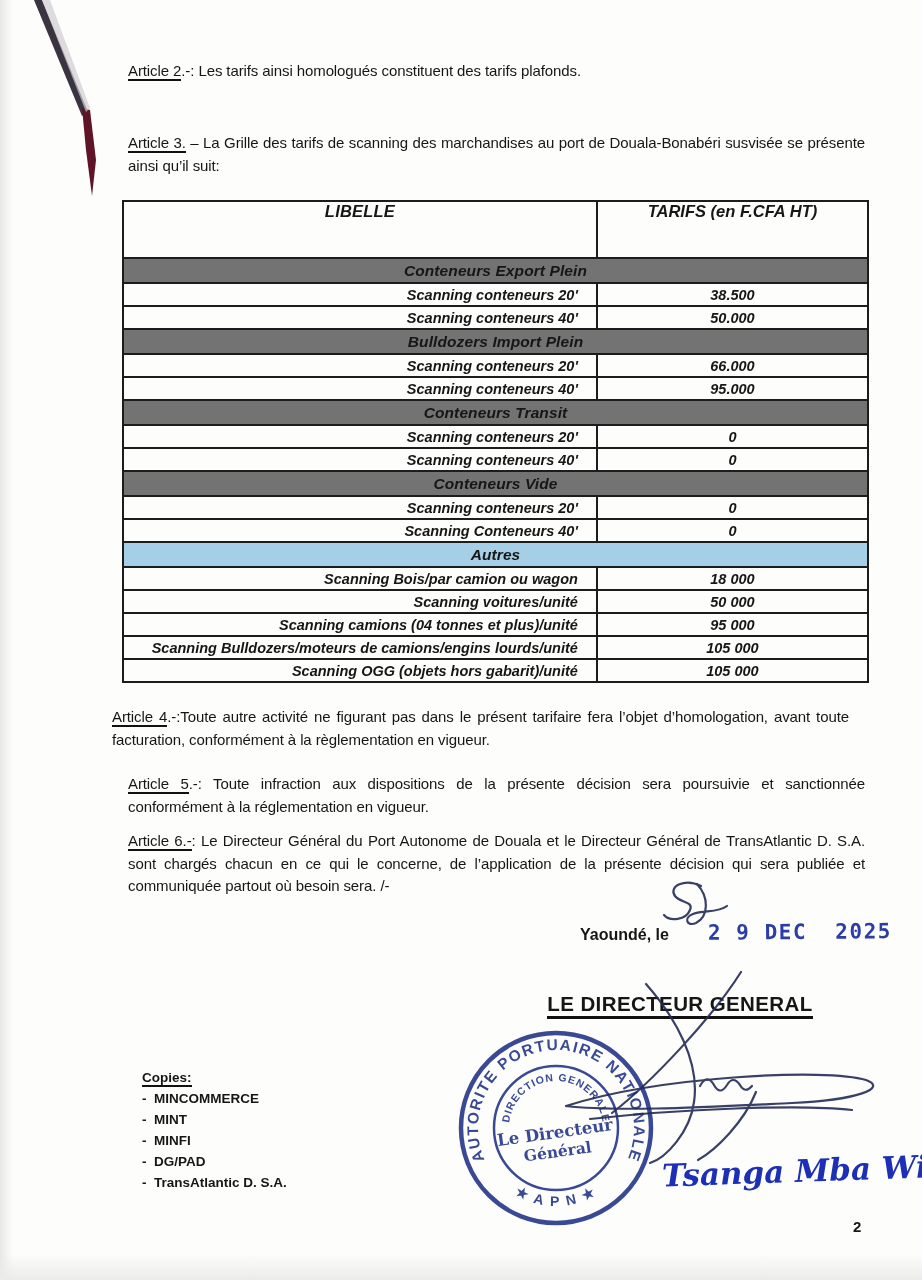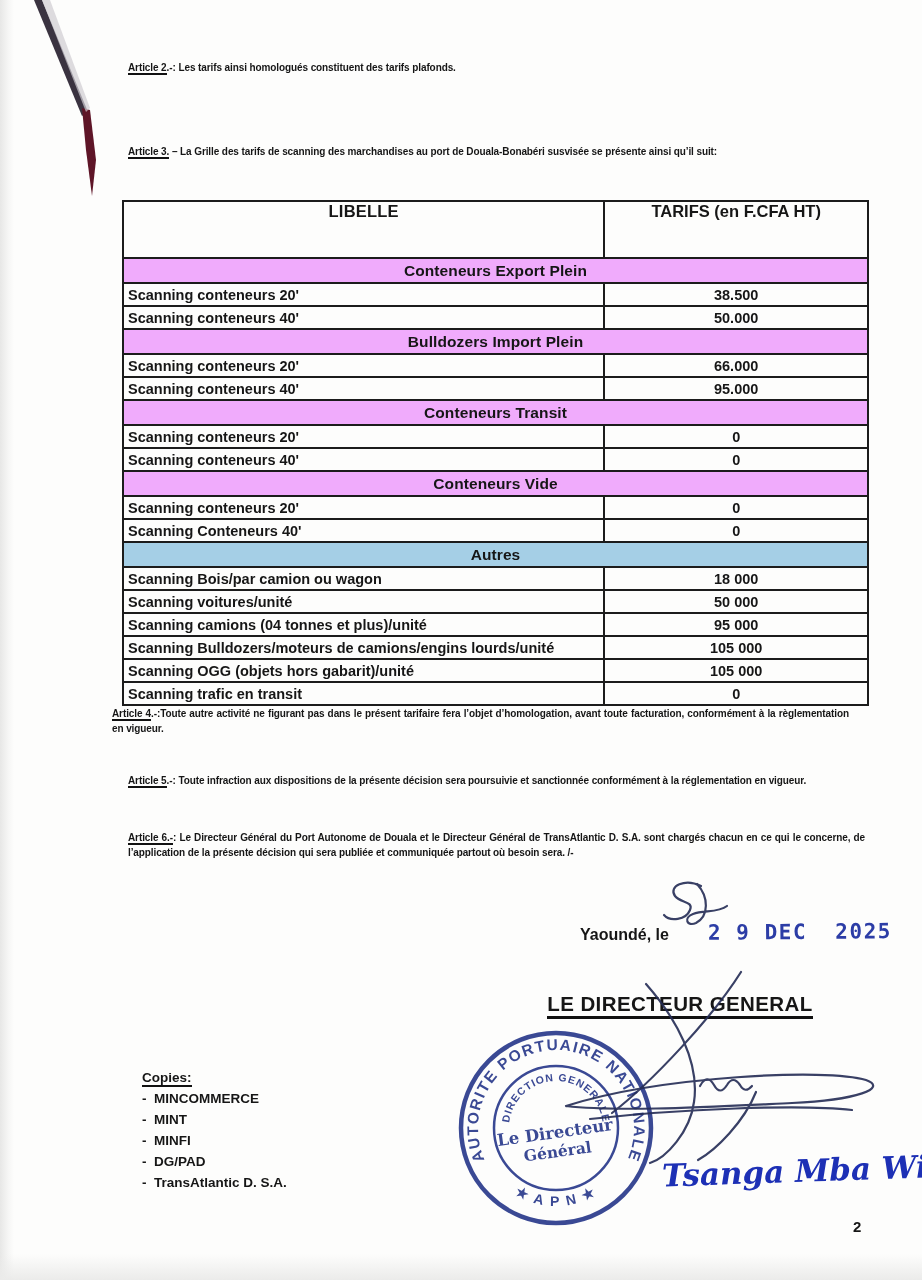--- a/index.html
+++ b/index.html
@@ -7,34 +7,34 @@
     width:922px;height:1280px;position:relative;overflow:hidden;
     background:#fdfdfc;
     font-family:"Liberation Sans","DejaVu Sans",sans-serif;
     color:#161616;
   }
   .edge-left{position:absolute;left:0;top:0;width:14px;height:100%;
     background:linear-gradient(90deg,#e7e7e6,#f6f6f5 60%,rgba(255,255,255,0));}
   .edge-bottom{position:absolute;left:0;bottom:0;width:100%;height:26px;
     background:linear-gradient(0deg,#ebebea,rgba(255,255,255,0));}
   .abs{position:absolute;}
-  .art{font-size:10px;line-height:1.5;font-weight:bold;letter-spacing:-0.1px;
+  .art{font-size:15px;line-height:1.5;font-weight:normal;letter-spacing:-0.1px;
     text-align:justify;margin:0;}
   .art .lbl{border-bottom:2.2px solid #111;padding-bottom:0px;}
   
   table.tarifs{border-collapse:collapse;width:747px;table-layout:fixed;}
-  table.tarifs td,table.tarifs th{border:2px solid #1c1c1c;padding:0 4px;
-    font-weight:bold;overflow:hidden;white-space:nowrap;}
+  table.tarifs td,table.tarifs th{border:2px solid #1c1c1c;padding:0 18px;
+    font-weight:bold;overflow:hidden;white-space:nowrap;font-style:italic;}
   th.h-lib{width:65%;font-size:16.5px;text-align:center;vertical-align:top;
     padding-top:8px;height:55px;letter-spacing:0.2px;}
   th.h-tar{width:35%;font-size:16.5px;text-align:center;vertical-align:top;padding-top:8px;}
   td.sec{font-size:15.5px;text-align:center;height:23px;letter-spacing:0.1px;}
-  td.sec.light{background:#f0abfc;}
+  td.sec.light{background:#737373;}
   td.sec.dark{background:#a5cfe6;}
-  td.lib{font-size:14.5px;text-align:left;height:21px;}
+  td.lib{font-size:14.5px;text-align:right;height:21px;}
   td.val{font-size:14.5px;text-align:center;}
   .dateline-place{font-size:16px;font-weight:bold;text-align:right;}
   .date-stamp{font-family:"DejaVu Sans Mono","Liberation Mono",monospace;
     font-size:21px;font-weight:bold;color:#2c3da6;letter-spacing:1.5px;
     white-space:pre;transform:rotate(-0.5deg);}
   .dg-title{font-size:20.5px;font-weight:bold;letter-spacing:0.4px;
     border-bottom:3px solid #111;padding-bottom:1px;white-space:nowrap;}
   .copies{font-size:13.5px;font-weight:bold;line-height:1.55;}
   .copies .cap{border-bottom:2px solid #111;}
   .copies div{white-space:pre;}
@@ -50,21 +50,21 @@
 <div class="edge-left"></div>
 
 <svg class="abs" style="left:20px;top:0;" width="120" height="210" viewBox="0 0 120 210">
   <polygon points="14,0 22,0 68,112 62,116" fill="#3a3340"></polygon>
   <polygon points="62,108 70,110 76,160 72,196 66,150" fill="#5e1527"></polygon>
   <polygon points="22,0 30,0 70,108 66,112" fill="#cfccd2" opacity="0.7"></polygon>
 </svg>
 
 <p class="art abs" style="left:128px;top:60px;width:700px;"><span class="lbl">Article 2</span><span>.-: </span><span>Les tarifs ainsi homologués  constituent des tarifs plafonds.</span></p>
 
-<p class="art abs" style="left:128px;top:144px;width:737px;"><span class="lbl">Article 3.</span><span> – </span><span>La Grille des tarifs de scanning des marchandises au port de Douala-Bonabéri susvisée se présente ainsi qu’il suit:</span></p>
+<p class="art abs" style="left:128px;top:132px;width:737px;"><span class="lbl">Article 3.</span><span> – </span><span>La Grille des tarifs de scanning des marchandises au port de Douala-Bonabéri susvisée se présente ainsi qu’il suit:</span></p>
 
 <table class="tarifs abs" style="left:122px;top:200px;">
   <tbody>
       <tr>
     <th class="h-lib">LIBELLE</th>
     <th class="h-tar">TARIFS (en F.CFA HT)</th>
   </tr>
   <tr>
         <td class="sec light" colspan="2">Conteneurs Export Plein</td>
       </tr>
@@ -124,24 +124,20 @@
         <td class="lib">Scanning camions (04 tonnes et plus)/unité</td>
         <td class="val">95 000</td>
       </tr>
   <tr>
         <td class="lib">Scanning Bulldozers/moteurs de camions/engins lourds/unité</td>
         <td class="val">105 000</td>
       </tr>
   <tr>
         <td class="lib">Scanning OGG (objets hors gabarit)/unité</td>
         <td class="val">105 000</td>
-      </tr>
-  <tr>
-        <td class="lib">Scanning trafic en transit</td>
-        <td class="val">0</td>
       </tr>
 </tbody>
   </table>
 
 <p class="art abs" style="left:112px;top:706px;width:737px;"><span class="lbl">Article 4</span><span>.-:</span><span>Toute autre activité ne figurant pas dans le présent tarifaire fera l’objet d’homologation, avant toute facturation, conformément à la règlementation en vigueur.</span></p>
 
 <p class="art abs" style="left:128px;top:773px;width:737px;"><span class="lbl">Article 5</span><span>.-: </span><span>Toute infraction aux dispositions de la présente décision sera poursuivie et sanctionnée conformément à la réglementation en vigueur.</span></p>
 
 <p class="art abs" style="left:128px;top:799px;width:737px;margin-top:31px;"><span class="lbl">Article 6.-</span><span>: </span><span>Le Directeur Général du Port Autonome de Douala et le Directeur Général de TransAtlantic D. S.A. sont chargés chacun en ce qui le concerne, de l’application de la présente décision qui sera publiée et communiquée partout où besoin sera. /-</span></p>
 

